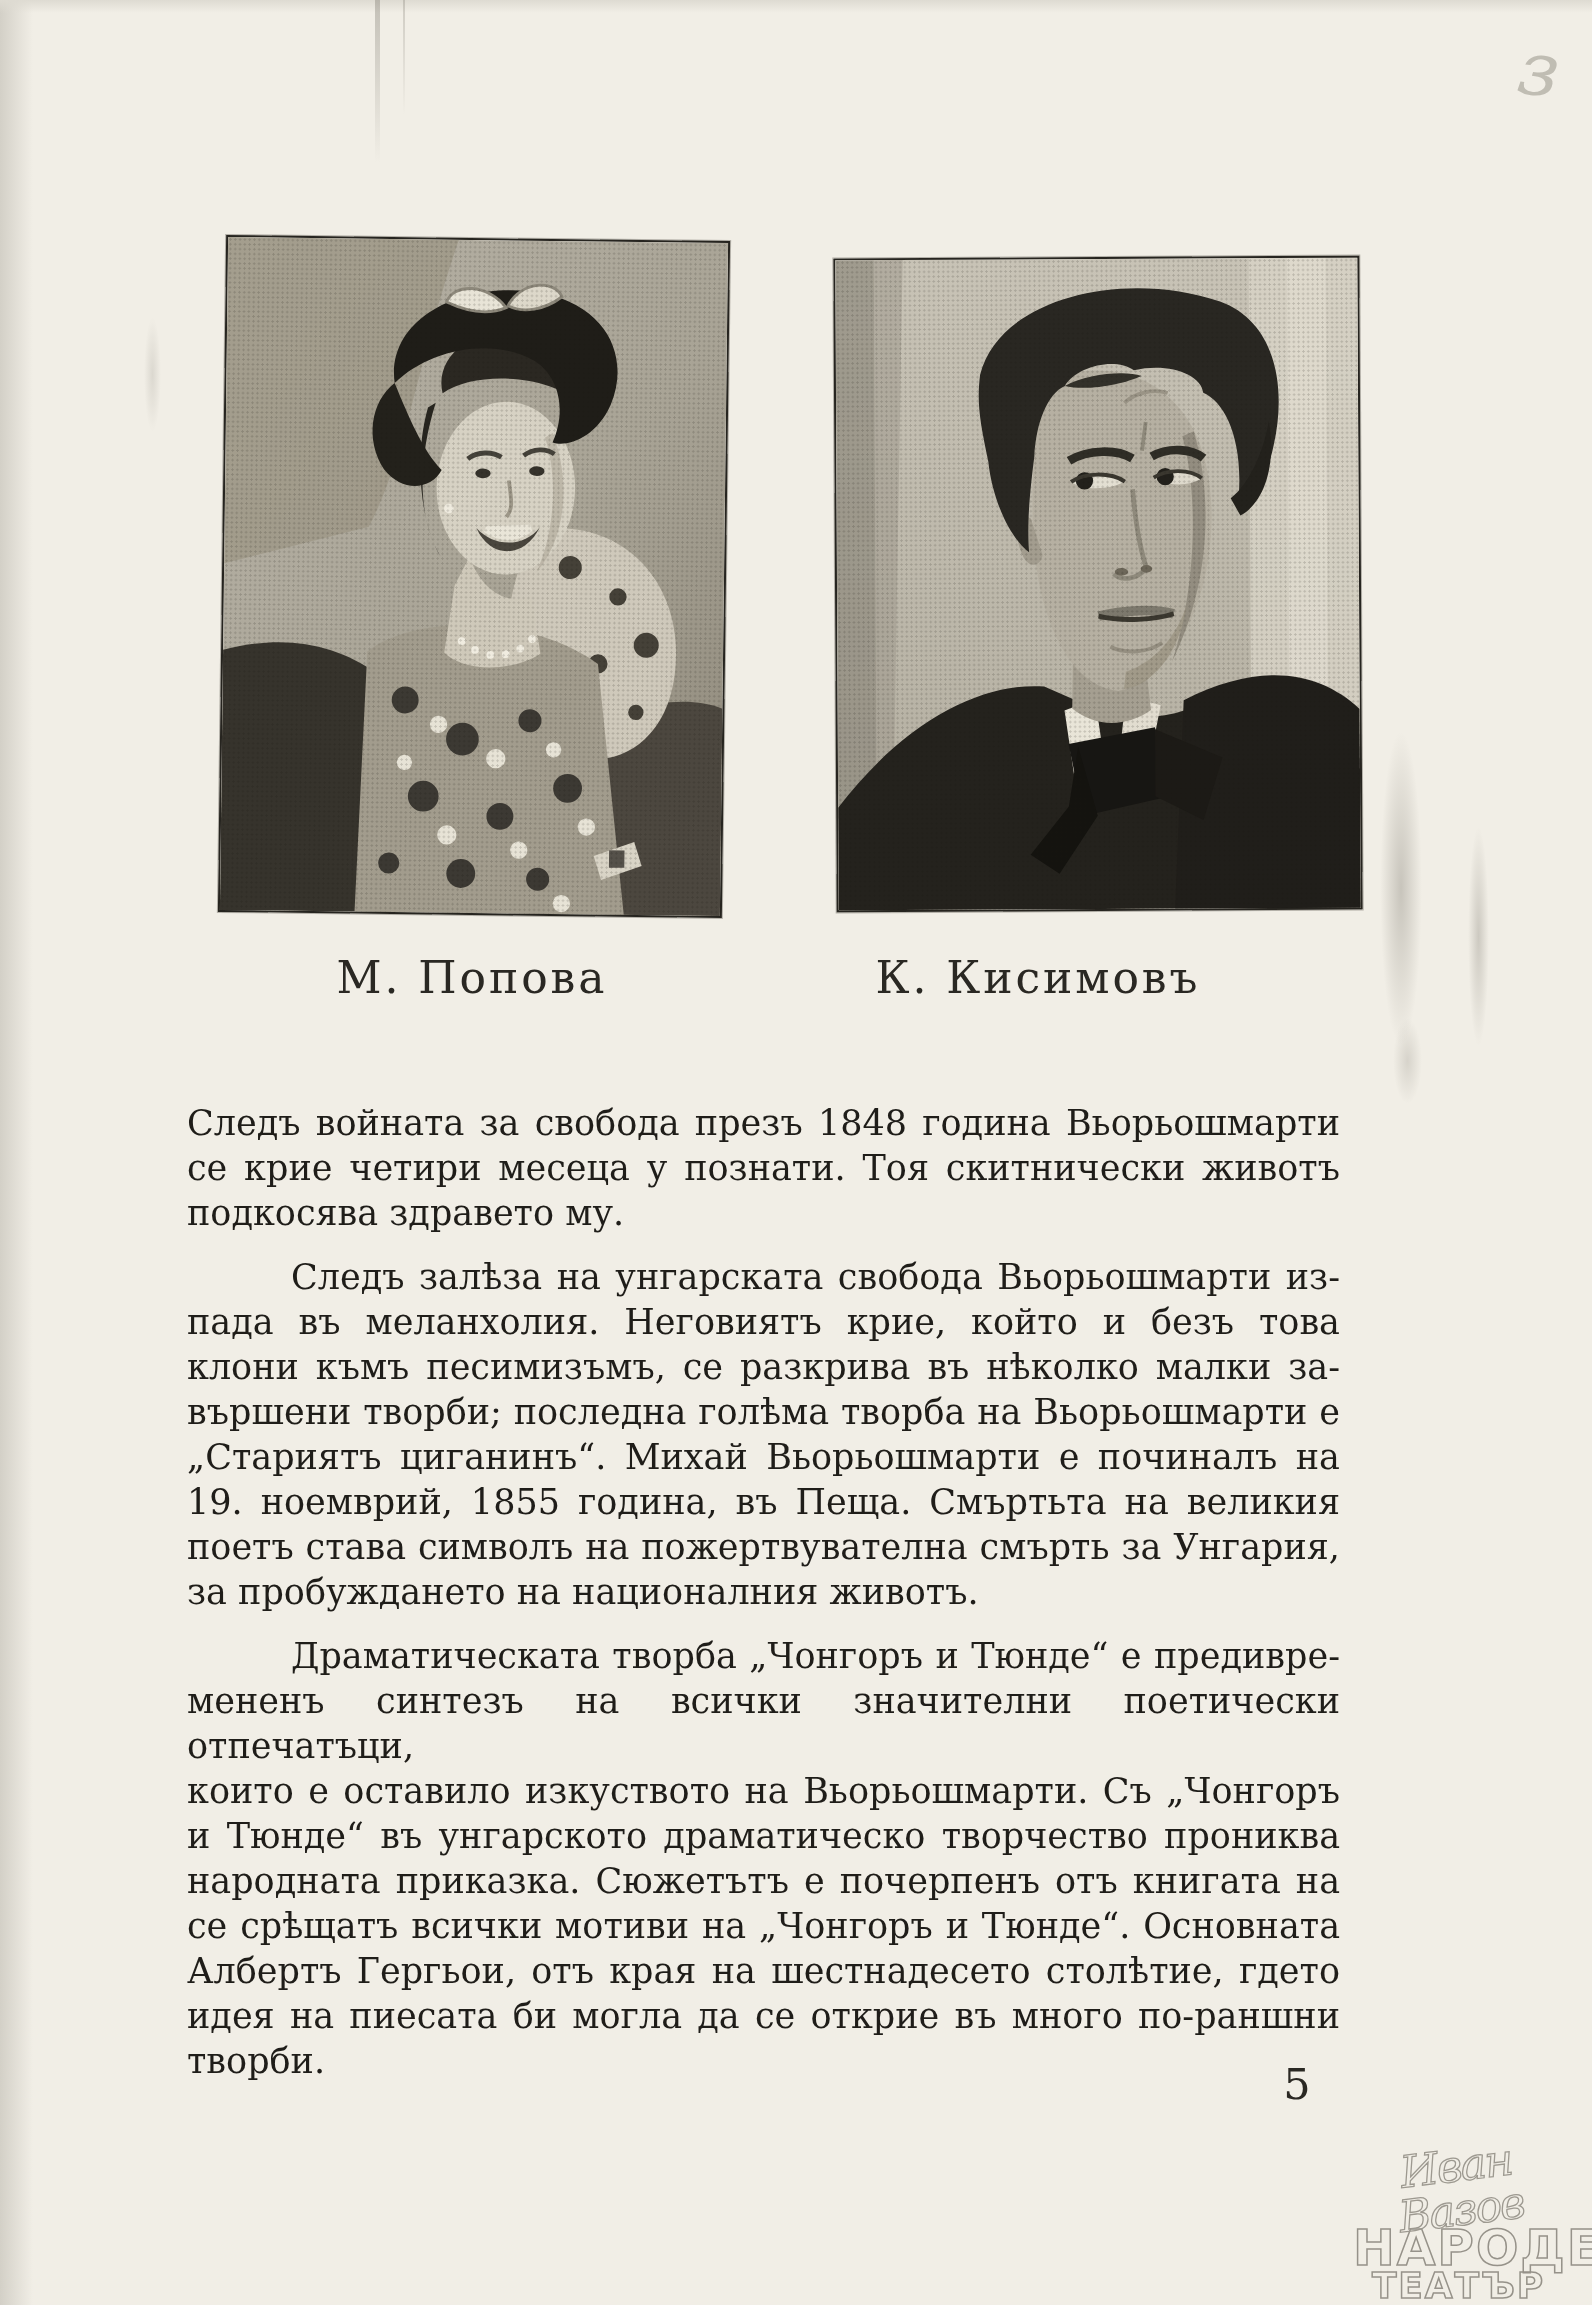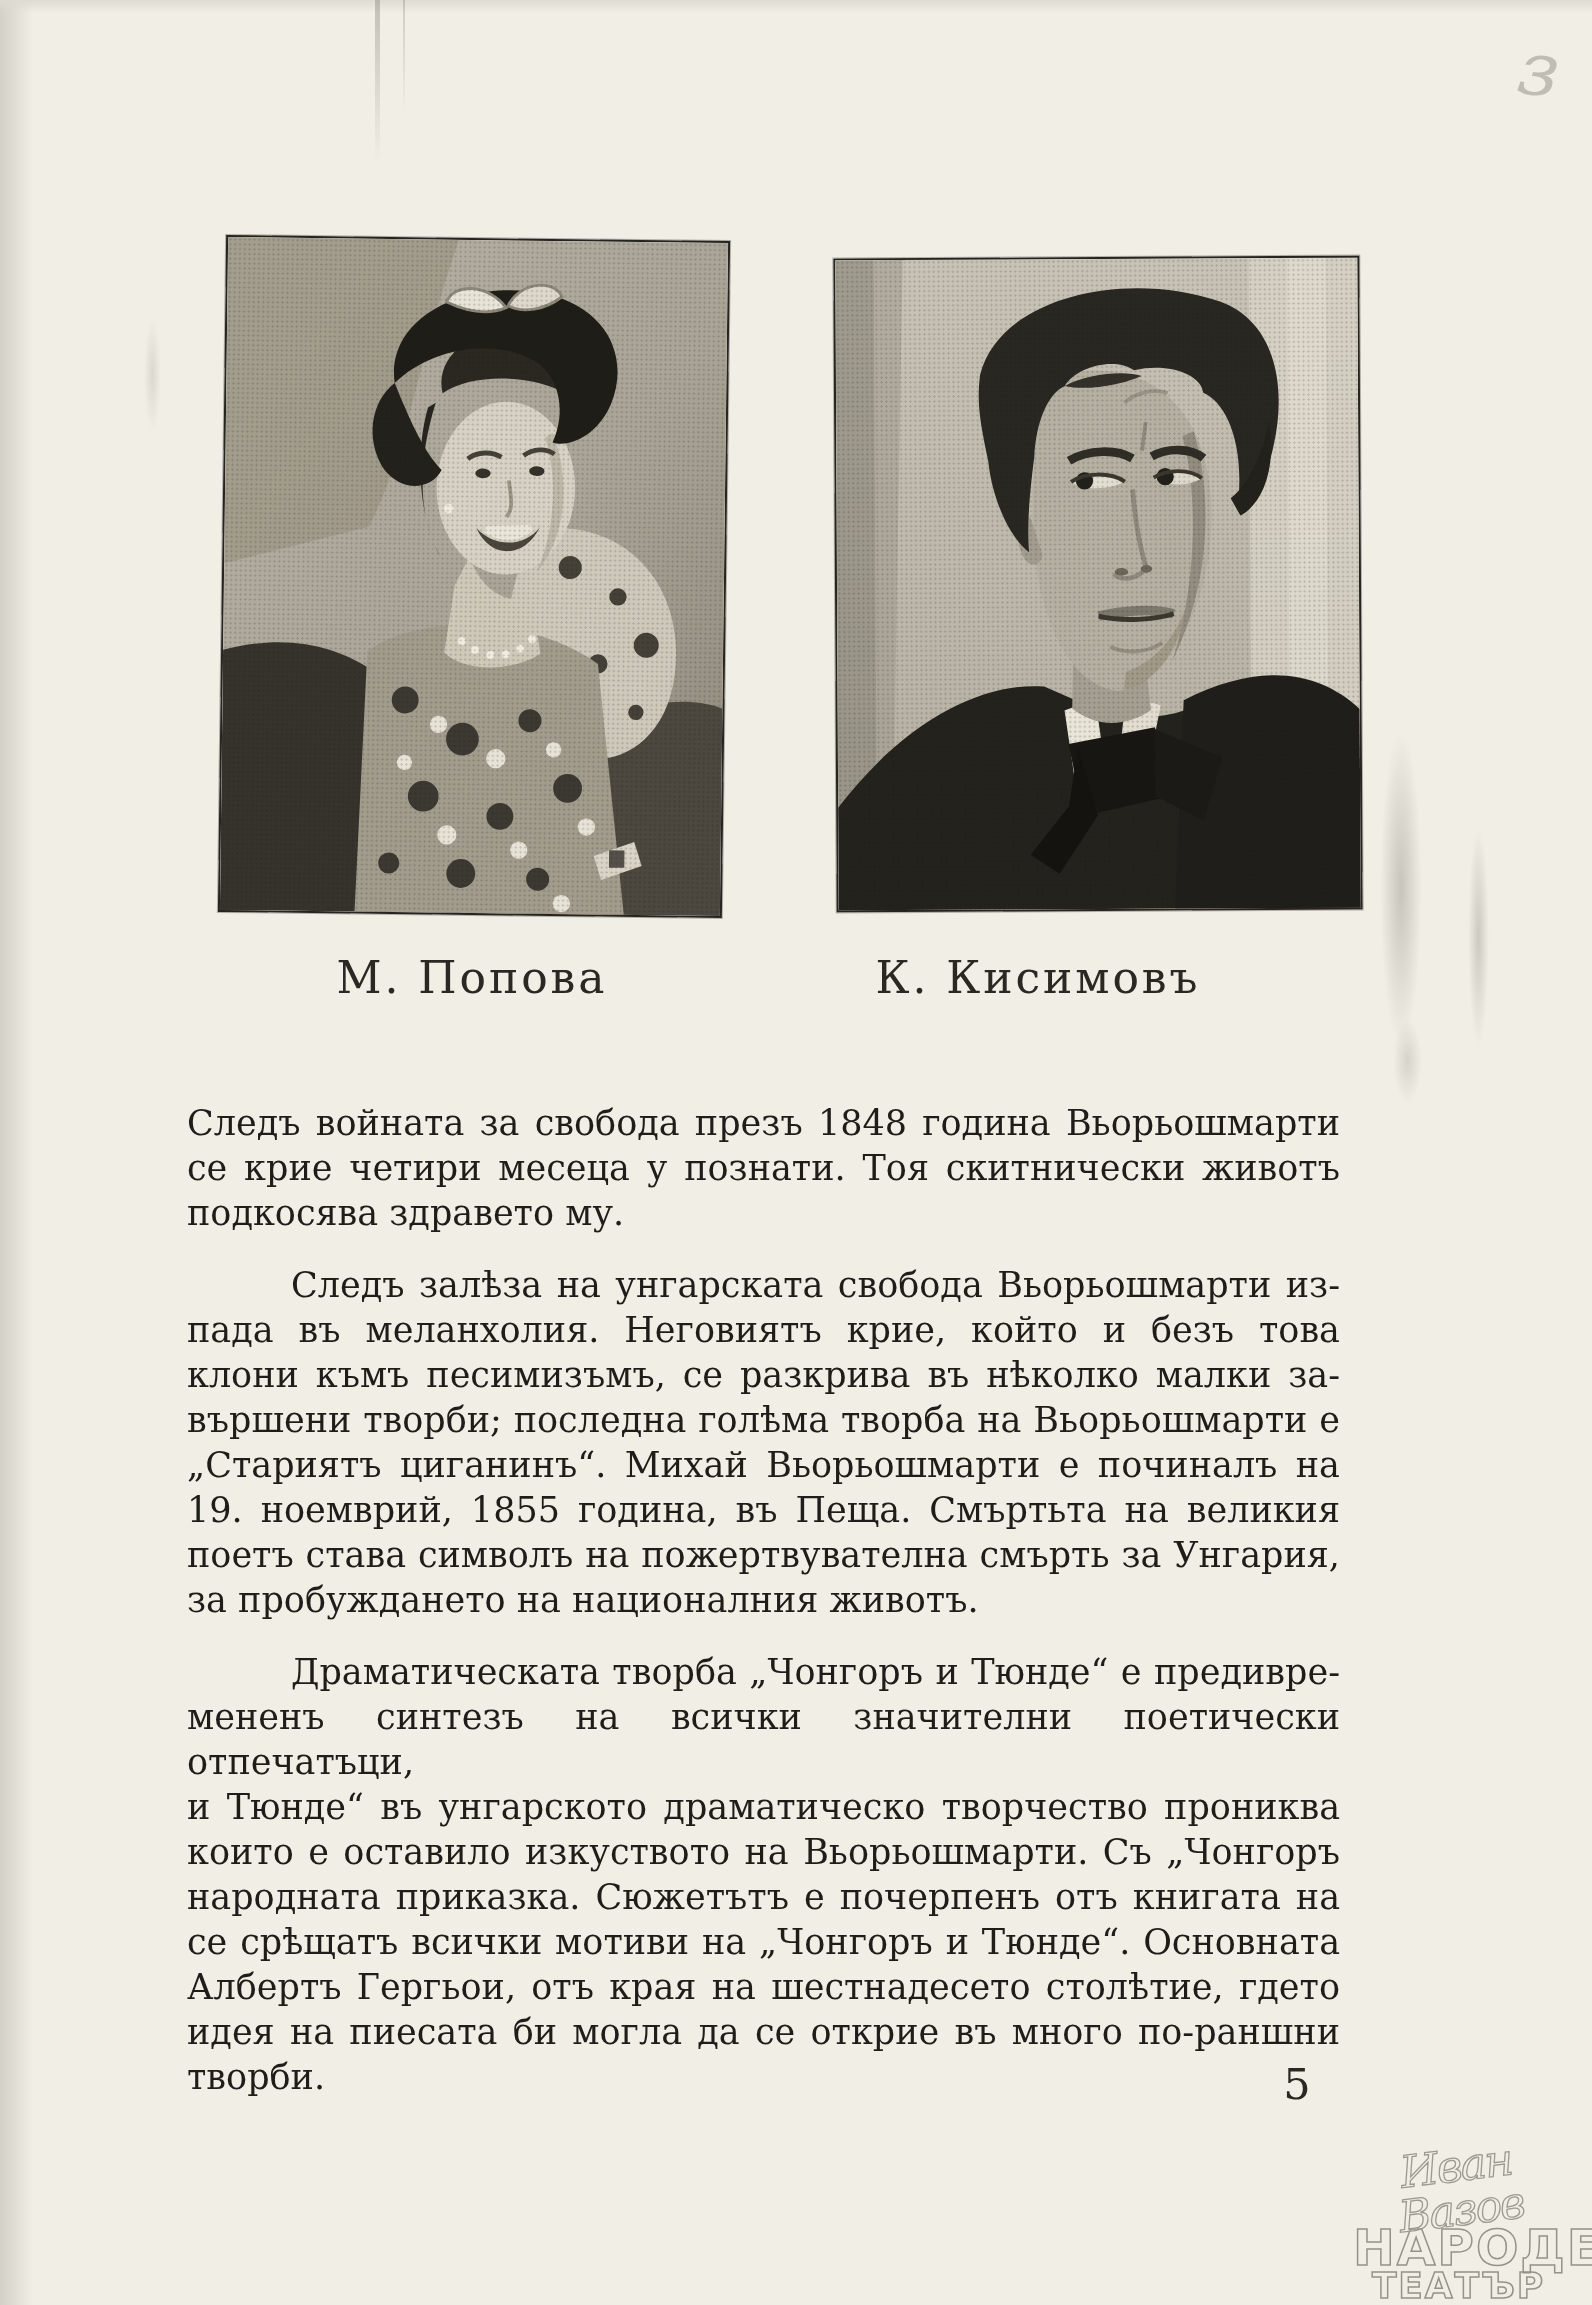--- a/index.html
+++ b/index.html
@@ -54,21 +54,21 @@
   .caption-right{left:769px;width:538px;}
 
   
   .body-text{
     position:absolute;left:187px;top:1101px;width:1153px;
     font-size:35px;line-height:45px;color:#1f1d19;
     text-rendering:optimizeLegibility;
   }
   .para{margin:0 0 0 0;}
   .para.indent .line:first-child{text-indent:104px;}
-  .para + .para{margin-top:27px;}
+  .para + .para{margin-top:19px;}
   .line{text-align:justify;text-align-last:justify;text-justify:inter-word;
     white-space:normal;}
   .line.last{text-align-last:left;}
 
   
   .page-number{
     position:absolute;left:1254px;top:2056px;width:86px;height:56px;
     font-size:43px;line-height:56px;text-align:center;color:#2a2823;
   }
 
@@ -273,22 +273,22 @@
       <div class="line">клони къмъ песимизъмъ, се разкрива въ нѣколко малки за-</div>
       <div class="line">вършени творби; последна голѣма творба на Вьорьошмарти е</div>
       <div class="line">„Стариятъ циганинъ“. Михай Вьорьошмарти е починалъ на</div>
       <div class="line">19. ноемврий, 1855 година, въ Пеща. Смъртьта на великия</div>
       <div class="line">поетъ става символъ на пожертвувателна смърть за Унгария,</div>
       <div class="line last">за пробуждането на националния животъ.</div>
     </div>
     <div class="para indent">
       <div class="line">Драматическата творба „Чонгоръ и Тюнде“ е предивре-</div>
       <div class="line">мененъ синтезъ на всички значителни поетически отпечатъци,</div>
+      <div class="line">които е оставило изкуството на Вьорьошмарти. Съ „Чонгоръ</div>
       <div class="line">и Тюнде“ въ унгарското драматическо творчество прониква</div>
-      <div class="line">които е оставило изкуството на Вьорьошмарти. Съ „Чонгоръ</div>
       <div class="line">народната приказка. Сюжетътъ е почерпенъ отъ книгата на</div>
       <div class="line">се срѣщатъ всички мотиви на „Чонгоръ и Тюнде“. Основната</div>
       <div class="line">Албертъ Гергьои, отъ края на шестнадесето столѣтие, гдето</div>
       <div class="line">идея на пиесата би могла да се открие въ много по-раншни</div>
       <div class="line last">творби.</div>
     </div>
   </div>
 
   <div class="page-number">5</div>
 

